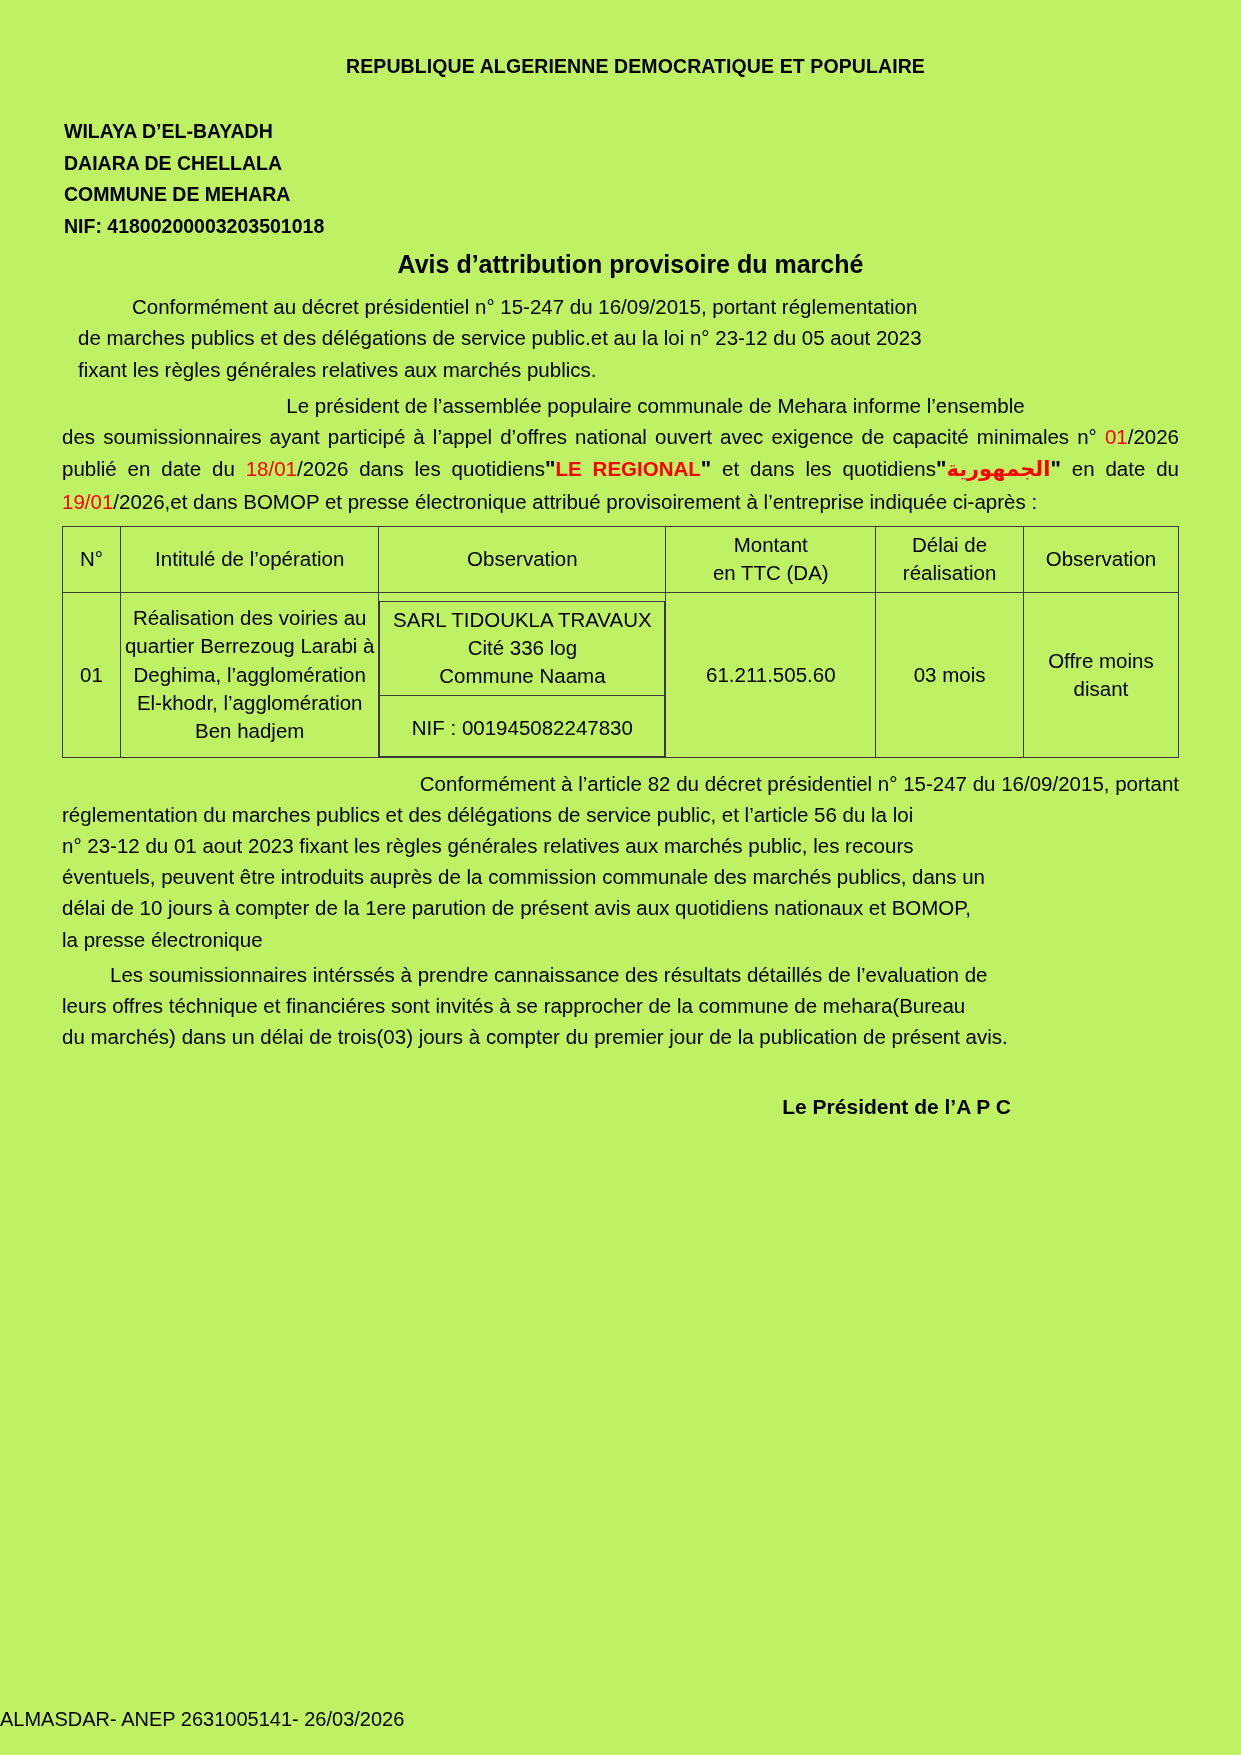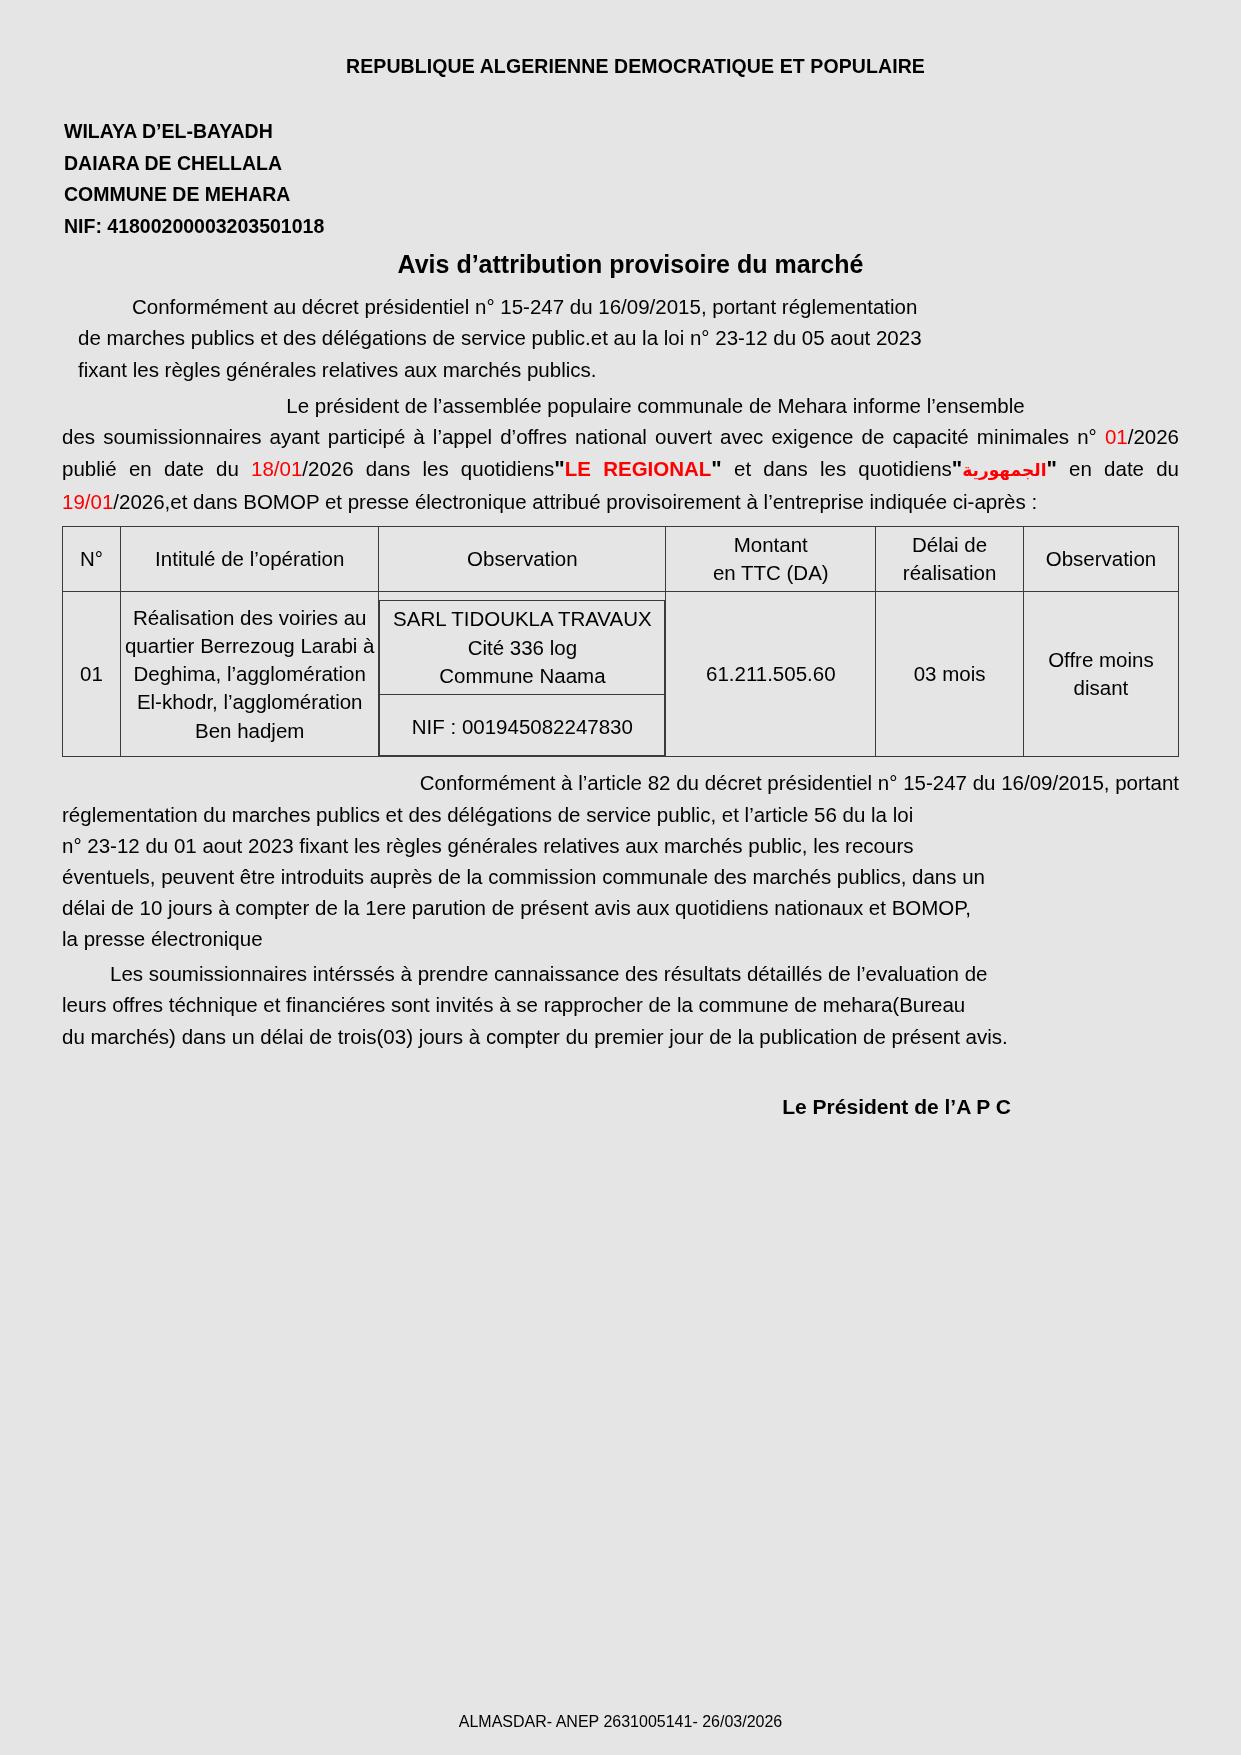--- a/index.html
+++ b/index.html
@@ -9,21 +9,21 @@
   }
   body {
     font-family: "Liberation Sans", sans-serif;
     color: #000000;
   }
   .page {
     position: relative;
     width: 1241px;
     height: 1755px;
     margin: 0 auto;
-    background: #e5e5e5;
+    background: #bef264;
     box-sizing: border-box;
     padding: 0;
     overflow: hidden;
   }
   .inner {
     padding: 55px 62px 0 62px;
   }
   .title-republic {
     text-align: center;
     font-weight: bold;
@@ -69,21 +69,21 @@
     font-size: 20.5px;
     line-height: 1.52;
     margin: 0;
   }
   .red { color: #FF0000; }
   .redbold { color: #FF0000; font-weight: bold; }
   .arabic {
     font-family: "DejaVu Sans", sans-serif;
     color: #FF0000;
     font-weight: bold;
-    font-size: 17px;
+    font-size: 21px;
     direction: rtl;
     unicode-bidi: embed;
     margin-top: 20px;
   }
   .quote { font-weight: bold; font-size: 22px; }
 
   table.award {
     border-collapse: collapse;
     width: 100%;
     margin-top: 9px;
@@ -138,22 +138,22 @@
     font-size: 21px;
     line-height: 1.6;
   }
   .signature .line2 { font-weight: bold; font-size: 21px; }
 
   .footer {
     position: absolute;
     left: 0;
     right: 0;
     bottom: 24px;
-    text-align: center;
-    font-size: 16px;
+    text-align: left;
+    font-size: 20px;
   }
 </style>
 </head>
 <body>
 
 <div class="page">
   <div class="inner">
 
     <div class="title-republic">REPUBLIQUE ALGERIENNE DEMOCRATIQUE ET POPULAIRE</div>
 

